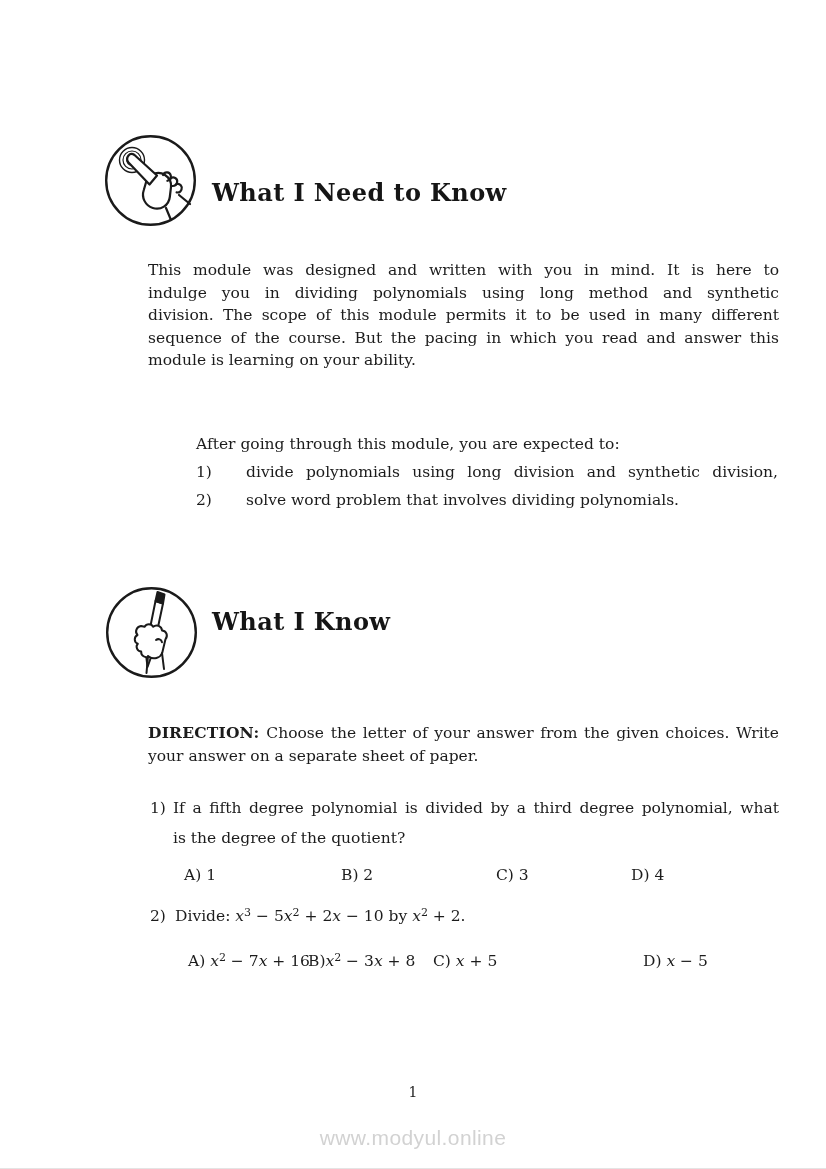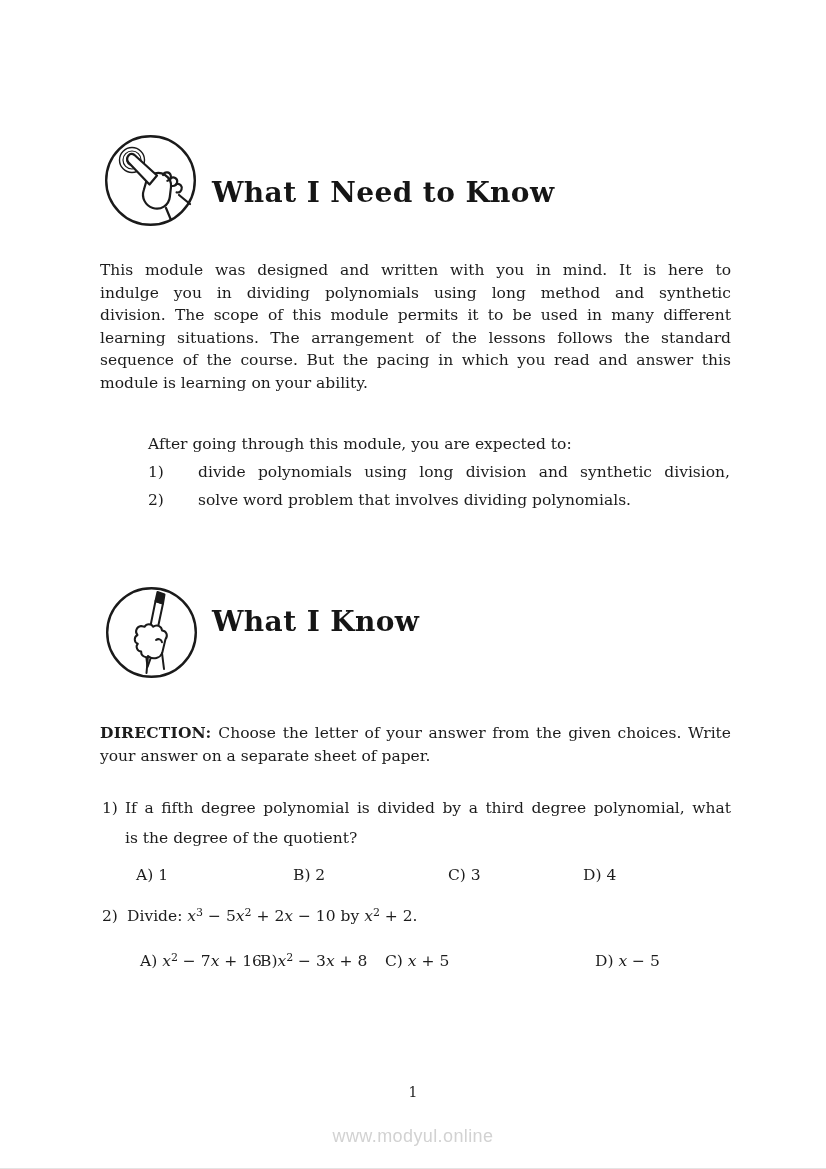--- a/index.html
+++ b/index.html
@@ -8,27 +8,27 @@
     font-family:"DejaVu Serif","Liberation Serif",serif;
     color:#1c1c1c; overflow:hidden;
   }
   
   .icon-circle { position:absolute; width:95px; height:95px; }
   .icon-circle svg { width:100%; height:100%; display:block; }
   .icon1 { left:103px; top:133px; }
   .icon2 { left:104px; top:585px; }
   .sec-title {
     position:absolute; left:212px; margin:0;
-    font-size:28px; font-weight:bold; letter-spacing:0.4px;
+    font-size:24px; font-weight:bold; letter-spacing:0.4px;
     line-height:26px; color:#151515; white-space:nowrap;
   }
   .title1 { top:180px; }
   .title2 { top:609px; }
   
-  .bodytext { font-size:15.5px; line-height:22.5px; }
+  .bodytext { font-size:15.5px; line-height:22.5px;margin-left:48px; }
   .jl { text-align:justify; text-align-last:justify; }
   .jl-last { text-align:justify; text-align-last:left; }
   .intro { position:absolute; left:100px; top:259px; width:631px; }
   .objectives { position:absolute; left:148px; top:433px; width:582px; }
   .obj-lead { margin:0 0 5px 0; }
   .obj-item { display:flex; margin-bottom:6px; }
   .obj-num { width:50px; flex:0 0 50px; }
   .obj-body { flex:1; }
   .direction { position:absolute; left:100px; top:722px; width:631px; }
   .direction b { margin-right:7px; letter-spacing:0.2px; }
@@ -45,21 +45,21 @@
   .r1a { left:36px; }  .r1b { left:193px; } .r1c { left:348px; } .r1d { left:483px;text-align:center; }
   .r2a { left:40px; }  .r2b { left:160px; } .r2c { left:285px; } .r2d { left:495px; }
   
   i { font-style:italic; }
   sup { font-size:11px; line-height:0; position:relative; top:-5px; vertical-align:baseline; }
   
   .page-number { position:absolute; left:0; right:0; top:1084px; text-align:center; font-size:14px; }
   .watermark {
     position:absolute; left:0; right:0; top:1126px; text-align:center;
     font-family:"Liberation Sans","DejaVu Sans",sans-serif;
-    font-size:18px; color:#d2d2d2; letter-spacing:0.4px;
+    font-size:21px; color:#d2d2d2; letter-spacing:0.4px;
   }
   .bottom-edge { position:absolute; left:0; right:0; bottom:0; height:1px; background:#e4e4e4; }
 </style>
 </head>
 <body>
 
 <div class="page">
 
   <div class="icon-circle icon1">
     <svg viewBox="0 0 95 95" xmlns="http://www.w3.org/2000/svg">
@@ -78,21 +78,20 @@
         <path d="M63 75 l5 12 M76 62 l11 9" fill="none"></path>
       </g>
     </svg>
   </div>
   <h1 class="sec-title title1">What I Need to Know</h1>
 
   <div class="intro bodytext">
     <div class="jl">This module was designed and written with you in mind. It is here to</div>
     <div class="jl">indulge you in dividing polynomials using long method and synthetic</div>
     <div class="jl">division. The scope of this module permits it to be used in many different</div>
-    <div class="jl">learning situations. The arrangement of the lessons follows the standard</div>
     <div class="jl">sequence of the course. But the pacing in which you read and answer this</div>
     <div class="jl-last">module is learning on your ability.</div>
   </div>
 
   <div class="objectives bodytext">
     <p class="obj-lead">After going through this module, you are expected to:</p>
     <div class="obj-item">
       <span class="obj-num">1)</span>
       <span class="obj-body">
         <span class="jl" style="display:block;">divide polynomials using long division and synthetic division,</span>

